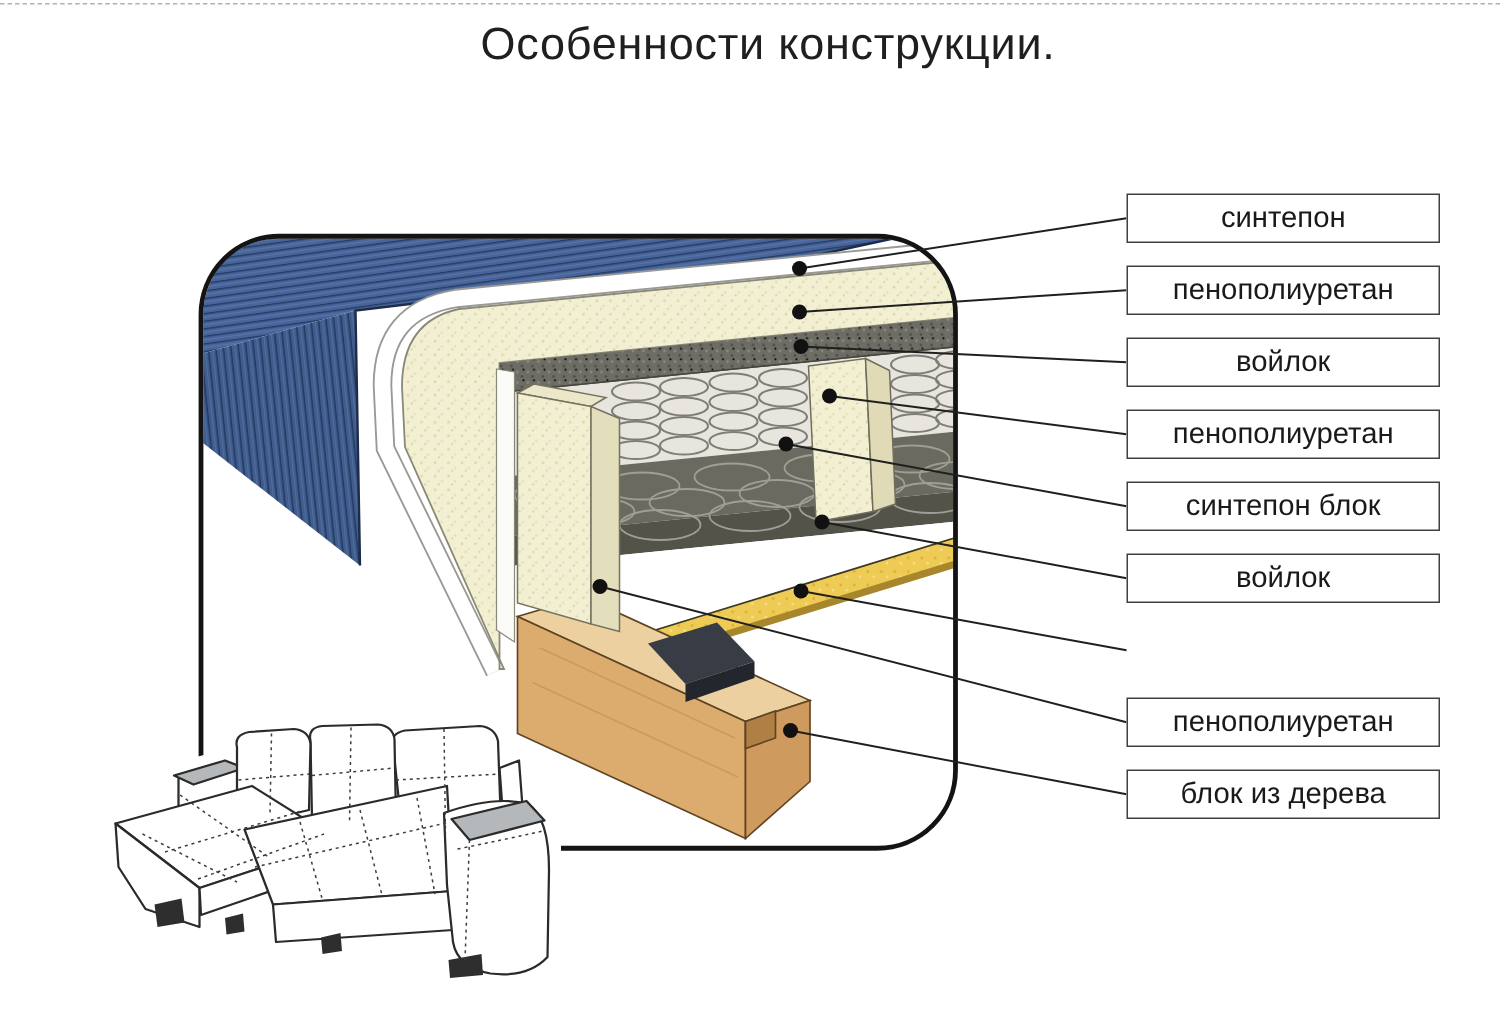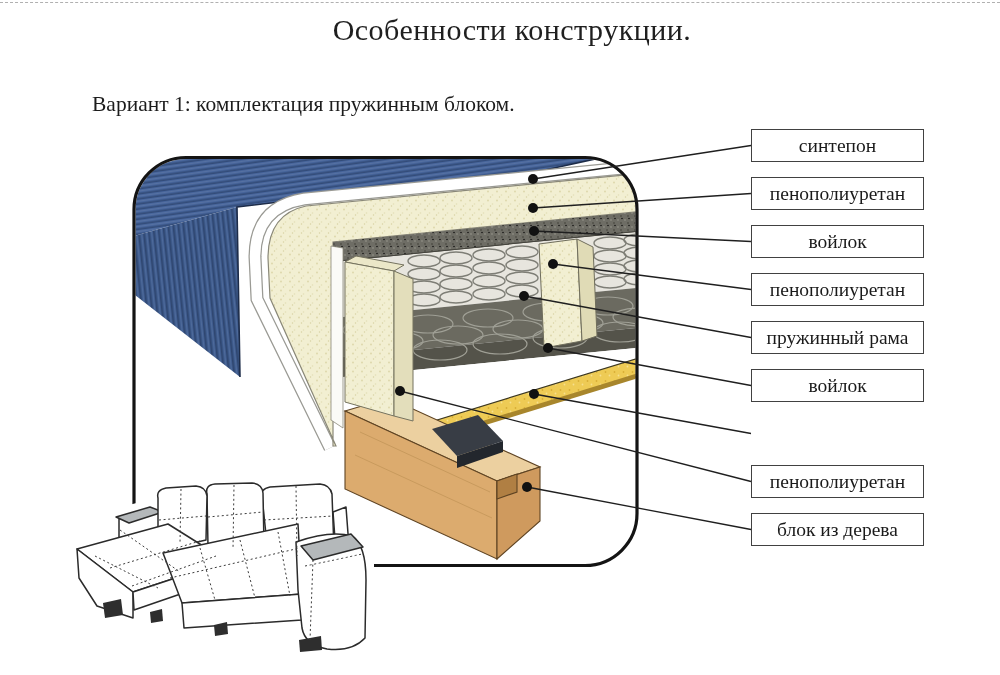--- a/index.html
+++ b/index.html
@@ -1,34 +1,33 @@
 <!DOCTYPE html>
 <html><head>
 <meta charset="utf-8">
 <style>
   html,body{margin:0;padding:0;background:#fff;}
   #page{position:relative;width:1000px;height:675px;background:#fff;overflow:hidden;
-        font-family:Liberation Serif, serif;}
+        font-family:Liberation Sans, sans-serif;}
   #top-dashed{position:absolute;left:0;top:2px;width:100%;height:0;
         border-top:1px dashed #b0b0b0;}
   #title{position:absolute;left:0;right:0;top:13px;text-align:center;
         font-size:30px;color:#1f1f1f;letter-spacing:.5px;transform:translateX(12px);}
   #subtitle{position:absolute;left:92px;top:92px;font-size:21.5px;color:#1c1c1c;}
-  .callout-label{position:absolute;left:751px;width:173px;height:33px;
+  .callout-label{position:absolute;left:751px;width:209px;height:33px;
         border:1.5px solid #414141;background:#fff;display:flex;align-items:center;
         justify-content:center;font-size:19.5px;color:#1a1a1a;box-sizing:border-box;}
   svg{position:absolute;left:0;top:0;}
 </style>
 </head>
 <body>
 
 <div id="page">
   <div id="top-dashed"></div>
   <div id="title">Особенности конструкции.</div>
-  <div id="subtitle">Вариант 1: комплектация пружинным блоком.</div>
 
   <svg width="1000" height="675" viewBox="0 0 1000 675">
     <defs>
       <clipPath id="frameClip">
           <rect x="135.6" y="159" width="500" height="405" rx="50"></rect>
         </clipPath>
       <clipPath id="springsClip">
           <polygon points="333,262 645,231 645,347 333,378"></polygon>
         </clipPath>
       <pattern id="denT" width="6" height="5" patternUnits="userSpaceOnUse" patternTransform="rotate(-8)">
@@ -217,17 +216,17 @@
       <circle cx="534" cy="394" r="5"></circle>
         <circle cx="400" cy="391" r="5"></circle>
       <circle cx="527" cy="487" r="5"></circle>
     </g>
   </svg>
 
   <div class="callout-label" style="top:129px">синтепон</div>
   <div class="callout-label" style="top:177px">пенополиуретан</div>
   <div class="callout-label" style="top:225px">войлок</div>
   <div class="callout-label" style="top:273px">пенополиуретан</div>
-  <div class="callout-label" style="top:321px">пружинный рама</div>
+  <div class="callout-label" style="top:321px">синтепон блок</div>
   <div class="callout-label" style="top:369px">войлок</div>
   <div class="callout-label" style="top:465px">пенополиуретан</div>
   <div class="callout-label" style="top:513px">блок из дерева</div>
 </div>
 
 </body></html>

